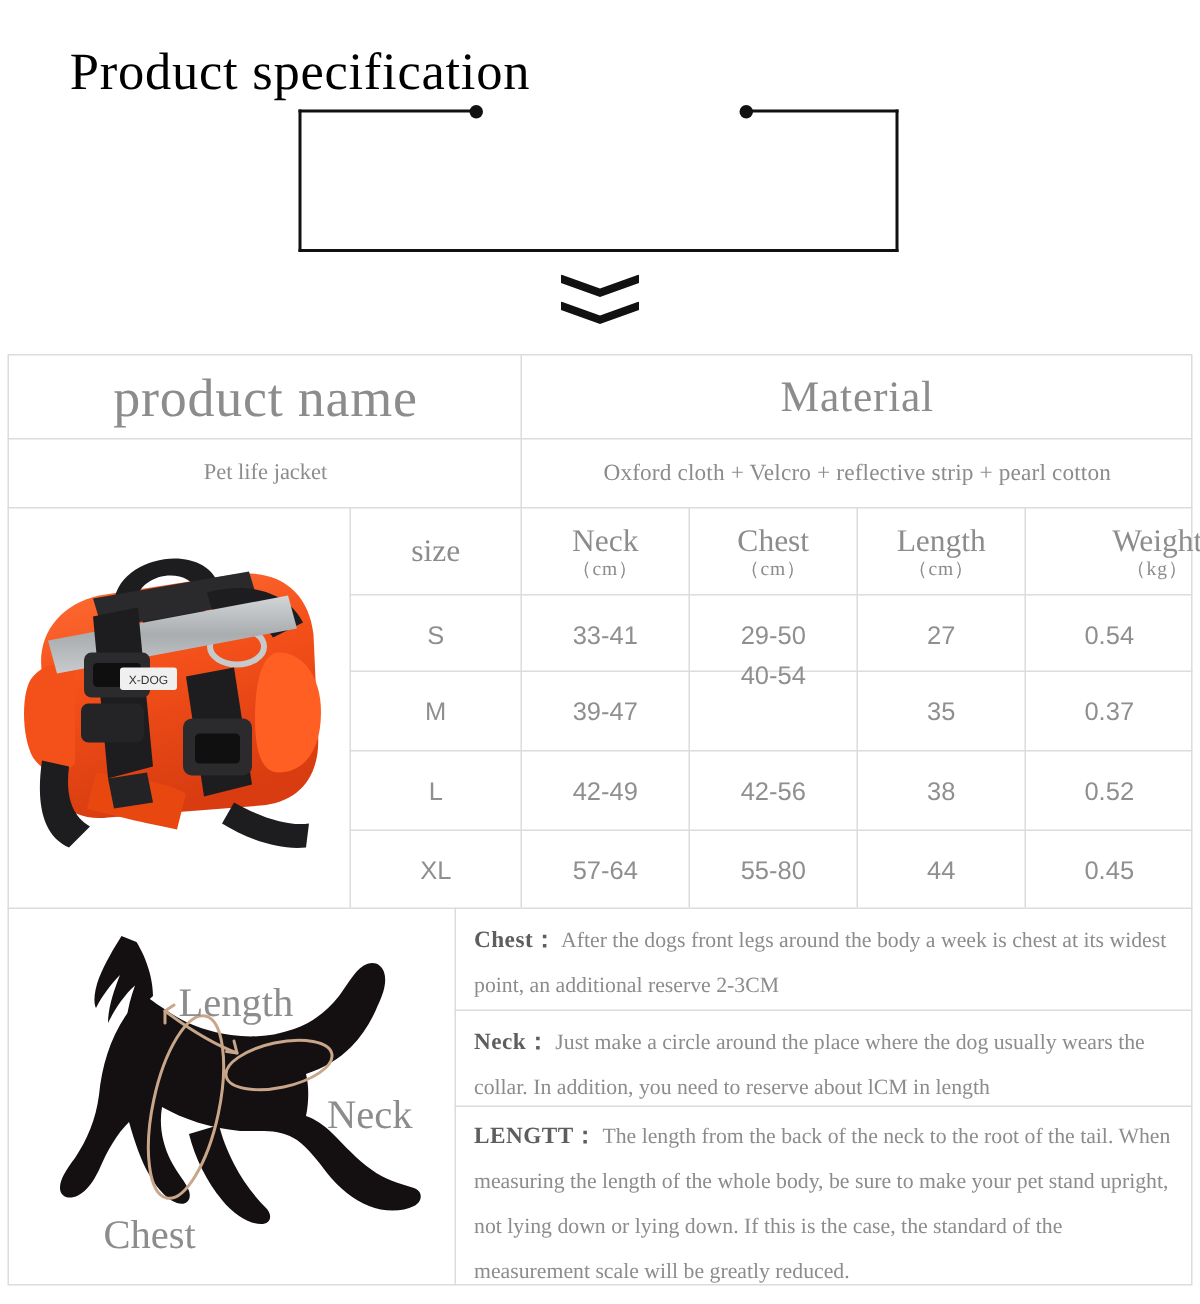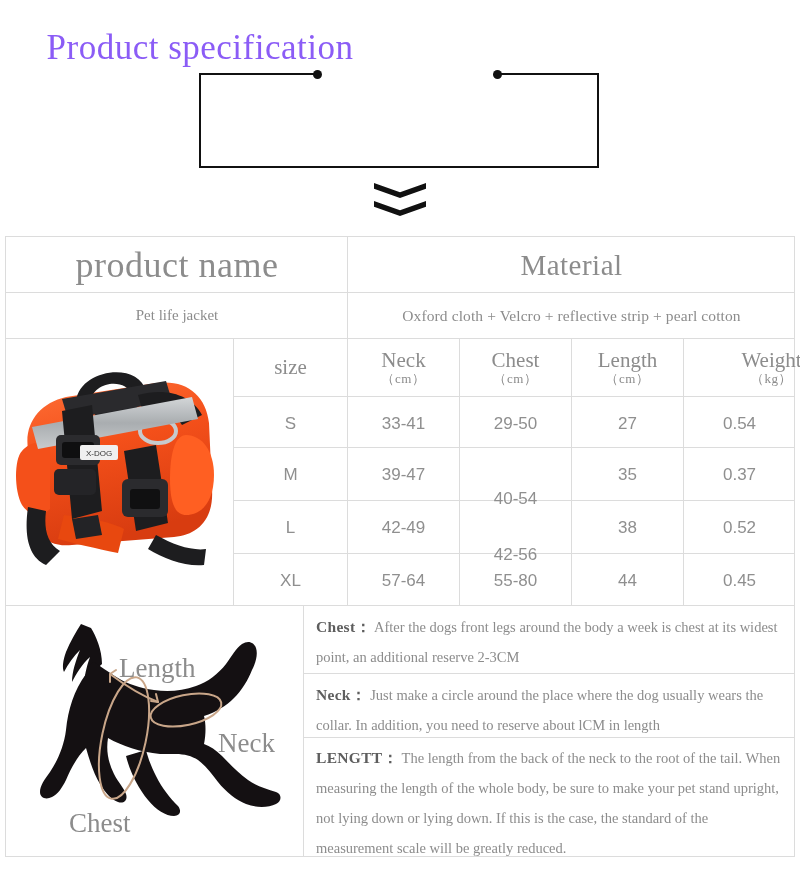--- a/index.html
+++ b/index.html
@@ -43,21 +43,21 @@
     position: absolute;
     left: 0;
     top: 0;
     width: 400px;
     height: 95px;
     display: flex;
     align-items: center;
     justify-content: center;
     font-family: "Liberation Serif", serif;
     font-size: 35px;
-    color: #8b5cf6;
+    color: #000000;
     letter-spacing: 0.5px;
     white-space: nowrap;
   }
   
   .tb-seg {
     position: absolute;
     height: 2px;
     background: #111;
     top: 73px;
   }
@@ -269,27 +269,27 @@
   </div>
 
   <div class="cell sz-cell" style="left:234px;top:397px;width:113px;">S</div>
   <div class="cell sz-cell" style="left:348px;top:397px;width:111px;">33-41</div>
   <div class="cell sz-cell" style="left:460px;top:397px;width:111px;">29-50</div>
   <div class="cell sz-cell" style="left:572px;top:397px;width:111px;">27</div>
   <div class="cell sz-cell" style="left:684px;top:397px;width:111px;">0.54</div>
 
   <div class="cell sz-cell" style="left:234px;top:448px;width:113px;">M</div>
   <div class="cell sz-cell" style="left:348px;top:448px;width:111px;">39-47</div>
-  <div class="cell sz-cell" style="left:460px;top:472px;width:111px;">40-54</div>
+  <div class="cell sz-cell" style="left:460px;top:424px;width:111px;">40-54</div>
   <div class="cell sz-cell" style="left:572px;top:448px;width:111px;">35</div>
   <div class="cell sz-cell" style="left:684px;top:448px;width:111px;">0.37</div>
 
   <div class="cell sz-cell" style="left:234px;top:501px;width:113px;">L</div>
   <div class="cell sz-cell" style="left:348px;top:501px;width:111px;">42-49</div>
-  <div class="cell sz-cell" style="left:460px;top:528px;width:111px;">42-56</div>
+  <div class="cell sz-cell" style="left:460px;top:501px;width:111px;">42-56</div>
   <div class="cell sz-cell" style="left:572px;top:501px;width:111px;">38</div>
   <div class="cell sz-cell" style="left:684px;top:501px;width:111px;">0.52</div>
 
   <div class="cell sz-cell" style="left:234px;top:554px;width:113px;">XL</div>
   <div class="cell sz-cell" style="left:348px;top:554px;width:111px;">57-64</div>
   <div class="cell sz-cell" style="left:460px;top:554px;width:111px;">55-80</div>
   <div class="cell sz-cell" style="left:572px;top:554px;width:111px;">44</div>
   <div class="cell sz-cell" style="left:684px;top:554px;width:111px;">0.45</div>
 
   <div class="photo-cell">

